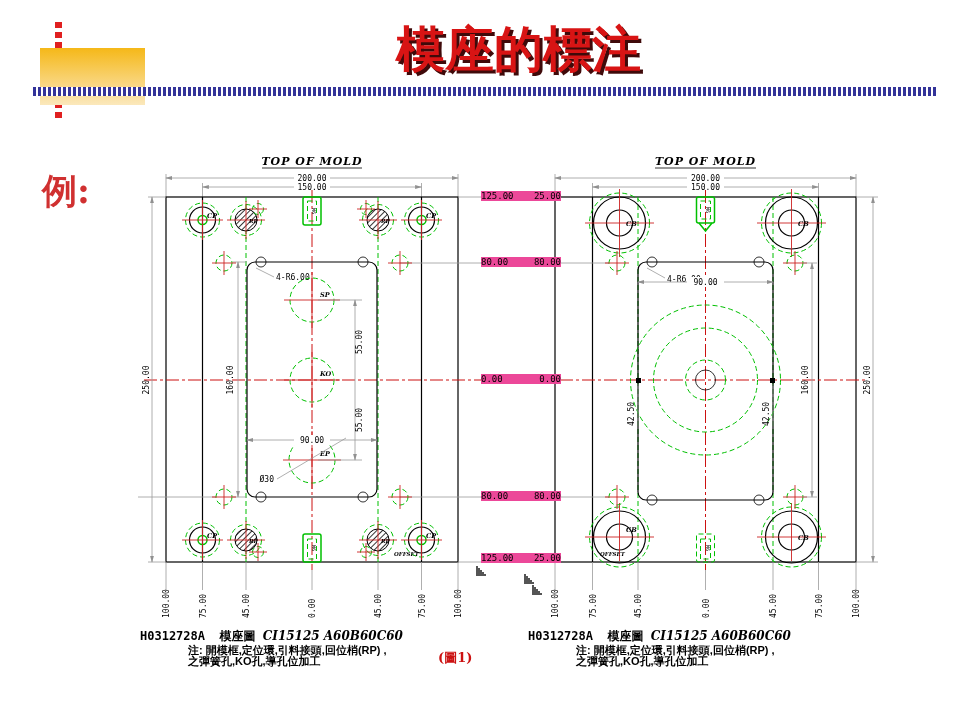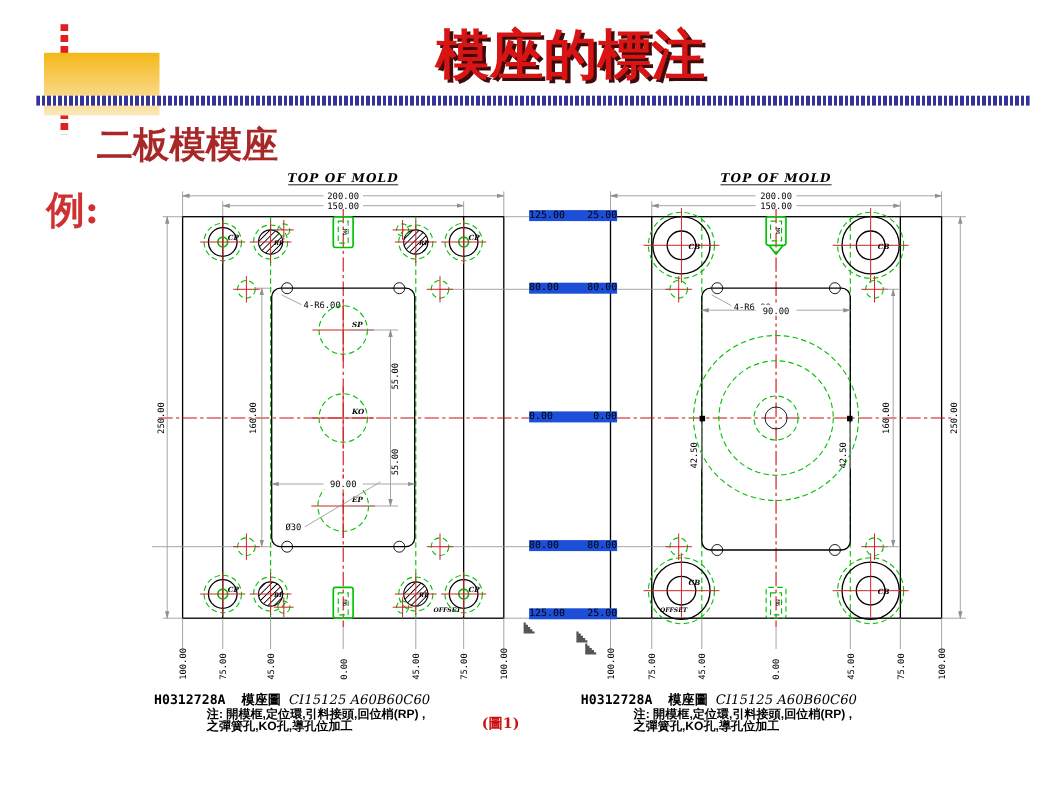--- a/index.html
+++ b/index.html
@@ -28,46 +28,45 @@
   .cross line{stroke:#CC2222;stroke-width:0.9;fill:none;}
   .dim{stroke:#9A9A9A;stroke-width:0.8;fill:none;}
   .dimt{font:8px "DejaVu Sans Mono",monospace;fill:#000;}
   .lbl{font:italic bold 6.5px "DejaVu Serif",serif;fill:#000;}
   .sml{font:italic bold 5.5px "DejaVu Serif",serif;fill:#000;}
   .slotl{font:5px "DejaVu Sans Mono",monospace;fill:#000;}
   .cadtitle{font:italic bold 11px "DejaVu Serif",serif;fill:#000;letter-spacing:1px;}
   .wbg{fill:#fff;}
   
   .middim{position:absolute;left:481px;width:80px;display:flex;justify-content:space-between;
-    font:9px "DejaVu Sans Mono",monospace;color:#000;background:#1d4ed8;}
+    font:9px "DejaVu Sans Mono",monospace;color:#000;background:#ec4899;}
   
   .caption{position:absolute;width:360px;color:#000;}
   .cap1{font:bold 12px "DejaVu Sans Mono",monospace;white-space:nowrap;}
-  .cap1 i{font-family:"DejaVu Serif",serif;font-style:italic;font-weight:normal;}
+  .cap1 i{font-family:"DejaVu Serif",serif;font-style:italic;font-weight:bold;}
   .cap2{font:bold 11px "Liberation Sans",sans-serif;line-height:11px;white-space:nowrap;margin-left:48px;}
   #figure-label{position:absolute;left:438px;top:649px;font-size:13px;font-weight:bold;
     color:#CC1111;font-family:"DejaVu Serif",serif;}
   #page-number{position:absolute;left:465px;top:672px;font-size:13px;font-weight:bold;
     color:#1F6F6F;font-family:"Liberation Sans",sans-serif;}
   
   .navbtn{position:absolute;top:681px;width:38px;height:29px;background:#30D09E;
     border:1.5px solid #000;box-shadow:2px 2px 0 #0A5A40;display:flex;align-items:center;
     justify-content:center;padding:0;cursor:pointer;}
 </style>
 </head>
 <body>
 
 <div id="slide">
 
   <div id="red-dotted"></div>
   <div id="yellow-box"></div>
   <div id="pinstripe"></div>
 
   <div id="title">模座的標注</div>
-  <div id="subtitle">二板模模座</div>
   <div id="example">例:</div>
 
   <svg class="cad" style="left:138px;top:152px" width="382" height="470" viewBox="0 0 382 470">
     <defs>
       <pattern id="hatchL" width="4" height="4" patternUnits="userSpaceOnUse" patternTransform="rotate(45)">
         <rect width="4" height="4" fill="#fff"></rect>
           <line x1="0" y1="0" x2="0" y2="4" stroke="#000" stroke-width="1.6"></line>
       </pattern>
       <marker id="arrL" markerWidth="9" markerHeight="8" refX="8" refY="4" orient="auto-start-reverse">
         <path d="M9,4 L0,1.5 L0,6.5 Z" fill="#909090"></path>

